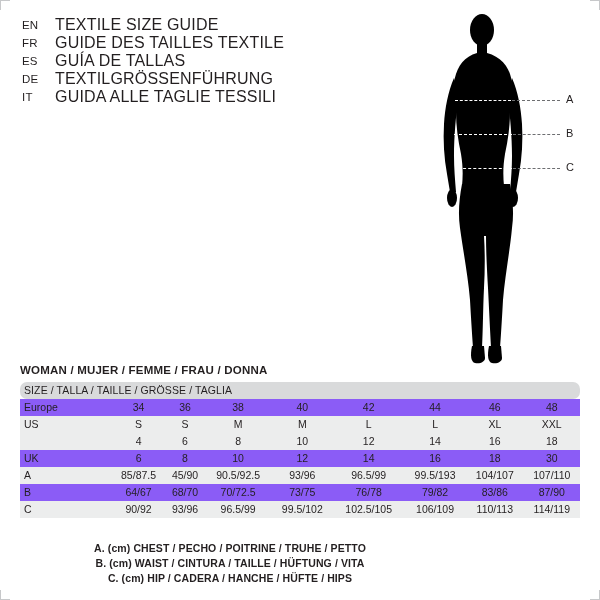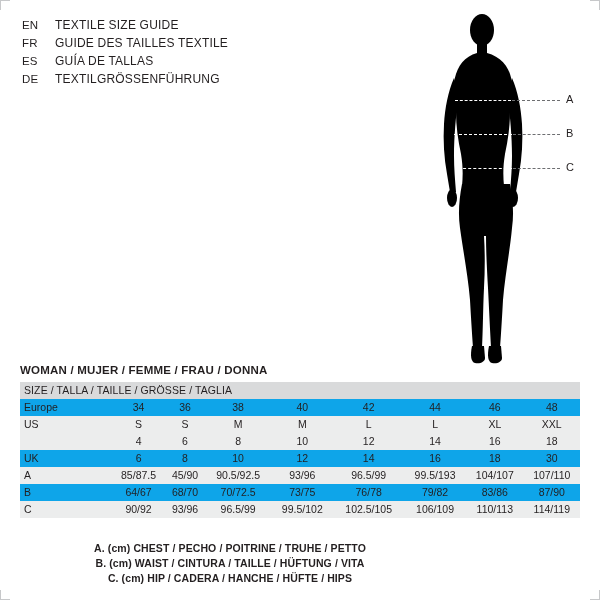--- a/index.html
+++ b/index.html
@@ -30,21 +30,21 @@
     height: 18px;
     line-height: 18px;
   }
   .lang-code {
     width: 33px;
     font-size: 11.5px;
     letter-spacing: 0.2px;
     color: #231f20;
   }
   .lang-text {
-    font-size: 12px;
+    font-size: 16px;
     letter-spacing: 0.2px;
     color: #231f20;
   }
 
   
   .figure-wrap {
     position: absolute;
     left: 400px;
     top: 8px;
     width: 180px;
@@ -103,23 +103,24 @@
     width: 88px;
   }
   .row-head-bar td {
     background: #d9dadb;
     font-weight: normal;
     text-align: left;
   }
   .row-head-bar td.rowhead {
     font-size: 10.5px;
     letter-spacing: 0.1px;
+    border-radius: 7px;
   }
   .row-shade td { background: #eceded; }
-  .row-plain td { background: #0ea5e9; }
+  .row-plain td { background: #8b5cf6; }
 
   
   .notes {
     position: absolute;
     left: 20px;
     top: 541px;
     width: 420px;
   }
   .note {
     font-size: 10.5px;
@@ -162,20 +163,24 @@
       <span class="lang-code">FR</span>
       <span class="lang-text">GUIDE DES TAILLES TEXTILE</span>
     </div>
     <div class="lang-row">
       <span class="lang-code">ES</span>
       <span class="lang-text">GUÍA DE TALLAS</span>
     </div>
     <div class="lang-row">
       <span class="lang-code">DE</span>
       <span class="lang-text">TEXTILGRÖSSENFÜHRUNG</span>
+    </div>
+    <div class="lang-row">
+      <span class="lang-code">IT</span>
+      <span class="lang-text">GUIDA ALLE TAGLIE TESSILI</span>
     </div>
   </div>
 
   <div class="figure-wrap">
     <svg class="figure-svg" width="180" height="360" viewBox="0 0 180 360">
       <g fill="#000000">
 
         <ellipse cx="82" cy="22" rx="12" ry="16"></ellipse>
 
         <rect x="77" y="34" width="10" height="14"></rect>

